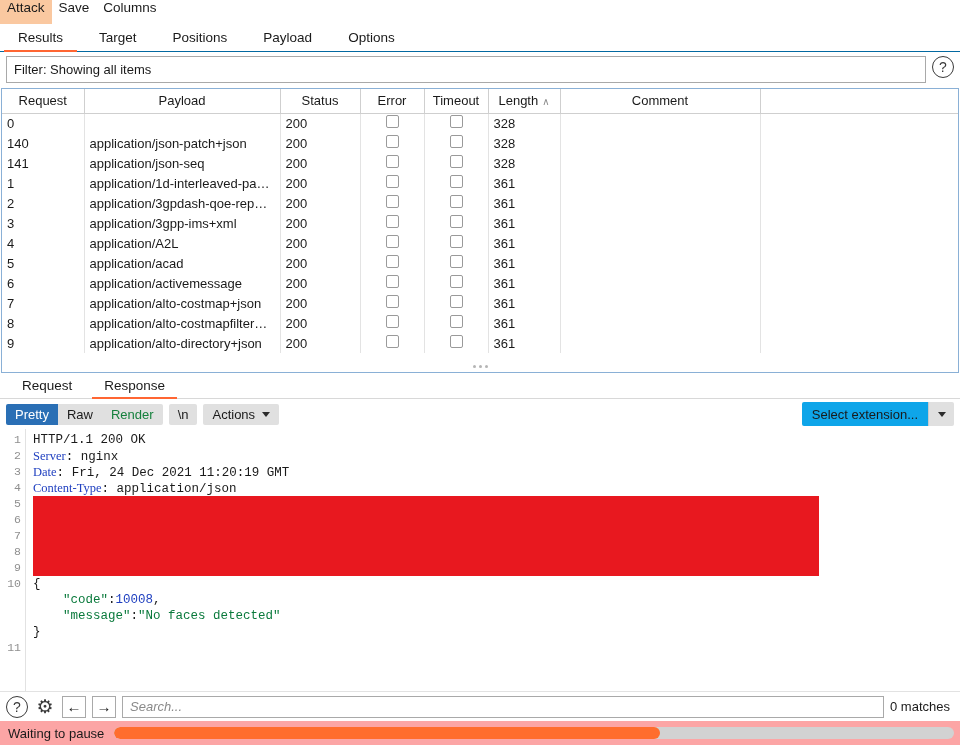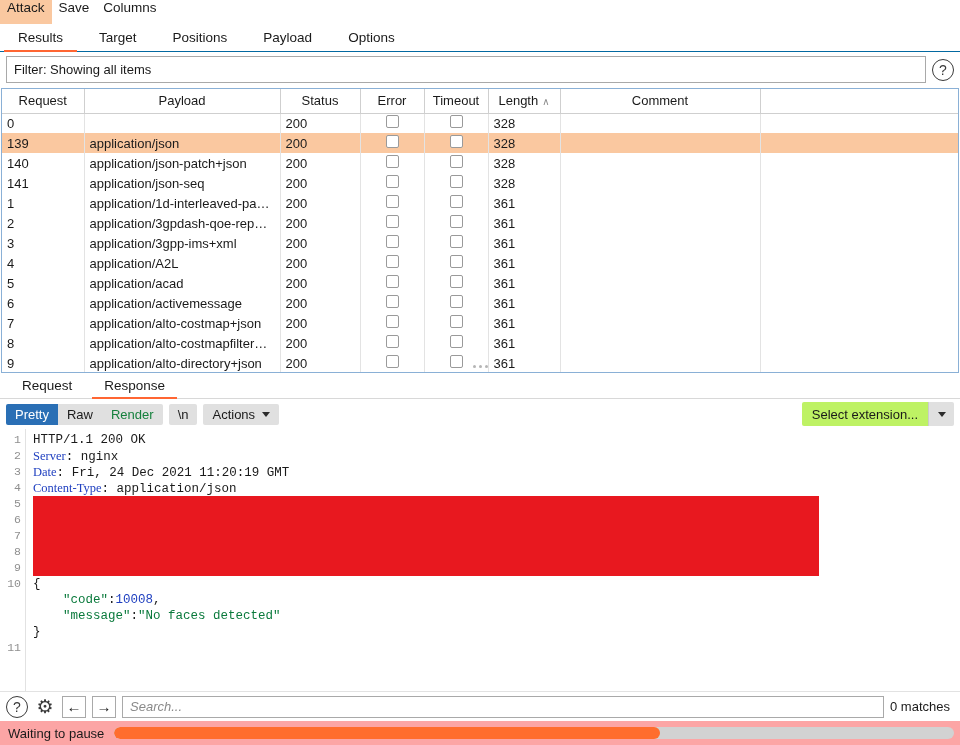--- a/index.html
+++ b/index.html
@@ -20,21 +20,21 @@
   .menu-item.active { background: #fac8a0; }
 
   
   .tabstrip { height: 28px; display: flex; align-items: stretch; border-bottom: 1px solid #0369a1; background:#fff; flex: 0 0 auto; }
   .tab { position: relative; display: flex; align-items: center; padding: 0 18px; font-size: 13.5px; color: #1a1a1a; cursor: default; }
   .tab.active::after {
     content: ""; position: absolute; left: 4px; right: 4px; bottom: -1px; height: 2.5px; background: #ff6633;
   }
 
   
-  .filterrow { display: flex; align-items: center; padding: 4px 6px 5px 6px; gap: 6px; flex: 0 0 auto; background:#fff; }
+  .filterrow { display: flex; padding: 4px 6px 5px 6px; gap: 6px; flex: 0 0 auto; background:#fff; }
   .filterbox {
     flex: 1 1 auto; height: 27px; border: 1px solid #a9a9a9; background: #fff;
     display: flex; align-items: center; padding: 0 7px; font-size: 13px; color: #1a1a1a;
   }
   .circ-icon {
     width: 22px; height: 22px; border-radius: 50%; border: 1.4px solid #3a3a3a;
     display: flex; align-items: center; justify-content: center; font-size: 14px; color: #3a3a3a;
     flex: 0 0 auto; line-height: 1;
   }
 
@@ -85,21 +85,21 @@
   .segbtn { display: flex; align-items: center; padding: 0 9px; font-size: 13px; background: #e0e0e0; color: #1a1a1a; }
   .segbtn.on { background: #2a6fb5; color: #fff; }
   .segbtn.off { color: #15803d; }
   .btn {
     display: flex; align-items: center; height: 21px; padding: 0 9px; font-size: 13px;
     background: #e0e0e0; color: #1a1a1a; border-radius: 2px; gap: 7px;
   }
   .spacer { flex: 1 1 auto; }
   .caret-dn { width: 0; height: 0; border-left: 4.5px solid transparent; border-right: 4.5px solid transparent; border-top: 5px solid #2b2b2b; }
   .extdrop { display: flex; align-items: stretch; height: 24px; border-radius: 2px; overflow: hidden; }
-  .extdrop .lbl { display: flex; align-items: center; padding: 0 10px; background: #bef264; font-size: 13px; }
+  .extdrop .lbl { display: flex; align-items: center; padding: 0 10px; background: #0ea5e9; font-size: 13px; }
   .extdrop .arw { display: flex; align-items: center; justify-content: center; width: 26px; background: #e0e0e0; border-left: 1px solid #cacaca; }
 
   
   .viewer { flex: 1 1 auto; position: relative; overflow: hidden; background: #fff; display: flex; }
   .gutter {
     width: 26px; flex: 0 0 auto; text-align: right; padding-top: 3px;
     font-family: "Liberation Mono", monospace; font-size: 11.5px; color: #8f8f8f;
     border-right: 1px solid #e2e2e2; user-select: none;
   }
   .gutter div { height: 16px; line-height: 16px; padding-right: 4px; }
@@ -198,30 +198,20 @@
           <tr class="row">
             <td class="c-req">0</td>
             <td class="c-pay"></td>
             <td class="c-sta">200</td>
             <td class="c-err cell-center"><span class="cb"></span></td>
             <td class="c-tmo cell-center"><span class="cb"></span></td>
             <td class="c-len">328</td>
             <td class="c-com"></td>
             <td class="c-ext"></td>
           </tr>
-          <tr class="row selected">
-            <td class="c-req">139</td>
-            <td class="c-pay">application/json</td>
-            <td class="c-sta">200</td>
-            <td class="c-err cell-center"><span class="cb"></span></td>
-            <td class="c-tmo cell-center"><span class="cb"></span></td>
-            <td class="c-len">328</td>
-            <td class="c-com"></td>
-            <td class="c-ext"></td>
-          </tr>
           <tr class="row">
             <td class="c-req">140</td>
             <td class="c-pay">application/json-patch+json</td>
             <td class="c-sta">200</td>
             <td class="c-err cell-center"><span class="cb"></span></td>
             <td class="c-tmo cell-center"><span class="cb"></span></td>
             <td class="c-len">328</td>
             <td class="c-com"></td>
             <td class="c-ext"></td>
           </tr>

